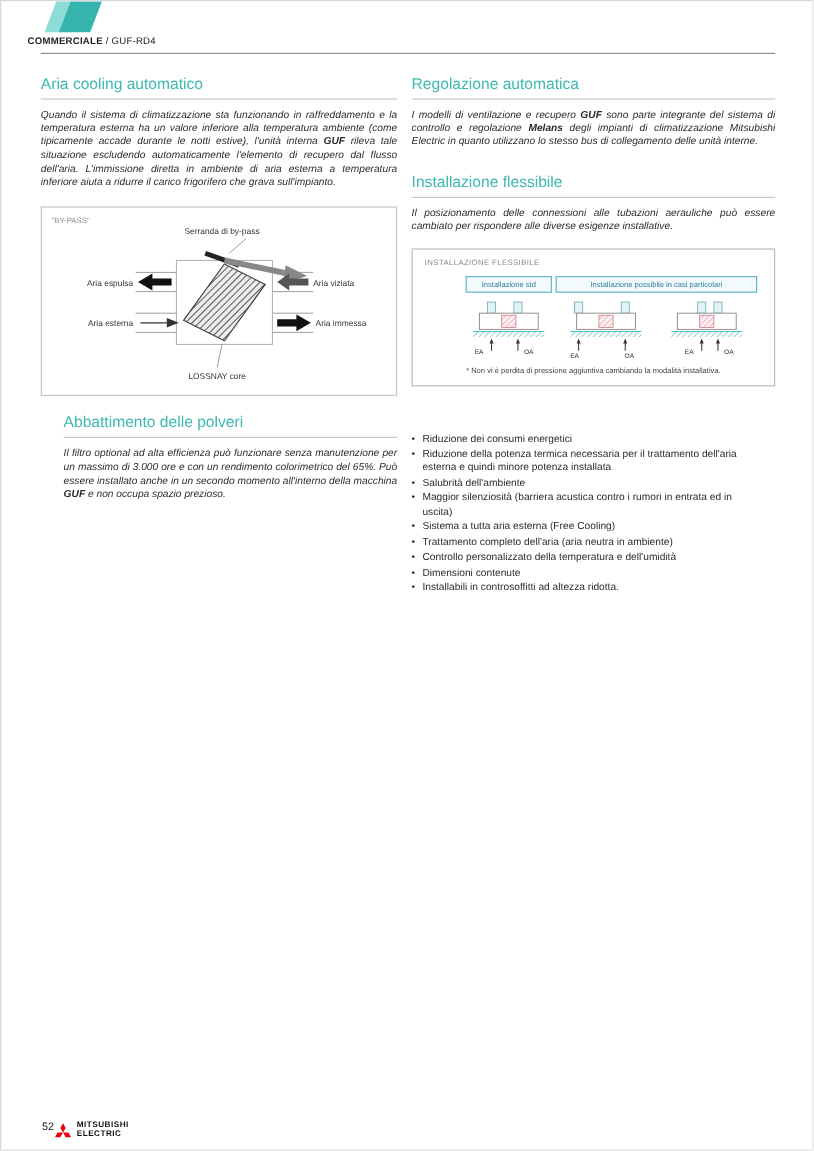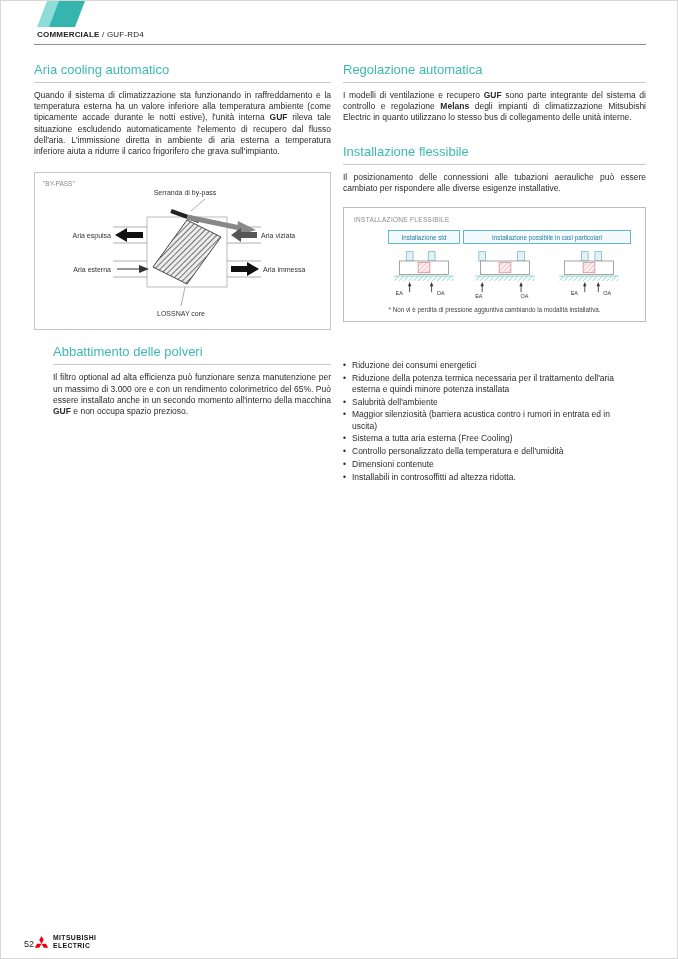--- a/index.html
+++ b/index.html
@@ -8,31 +8,31 @@
     position: relative;
     width: 678px; height: 959px;
     background: #ffffff;
     border: 1px solid #d8d8d8;
     font-family: "Liberation Sans", sans-serif;
     color: #2b2b2b;
     overflow: hidden;
   }
   
   .brand-mark { position:absolute; left:30px; top:0; }
-  .header-line { position:absolute; left:36px; top:29px; font-size:8px; letter-spacing:0.2px; color:#222; }
+  .header-line { position:absolute; left:22px; top:29px; font-size:8px; letter-spacing:0.2px; color:#222; }
   .header-line .cat { font-weight:700; }
   .header-rule { position:absolute; left:33px; top:43px; width:612px; height:1px; background:#8f8f8f; }
   
   .col-left  { position:absolute; left:33px;  top:61px; width:297px; }
   .col-right { position:absolute; left:342px; top:61px; width:303px; }
   .sec-title {
     color:#3eb8b2; font-size:13px; font-weight:400; margin:0;
     padding-bottom:5px; border-bottom:1px solid #c9c9c9;
   }
-  .body-text { font-size:8.5px; line-height:1.32; text-align:justify; margin:7px 0 0 0; }
+  .body-text { font-size:8.5px; line-height:1.32; text-align:justify; margin:7px 0 0 0;font-style:italic; }
   .section { margin:0; }
   .mt14 { margin-top:14px;margin-left:19px; }
   .mt20 { margin-top:20px; }
   .mt38 { margin-top:38px; }
   
   .bypass-box { margin-top:15px; border:1px solid #c5c5c5; background:#fff; }
   .bypass-box svg { display:block; }
   .dlabel { font-size:7px; fill:#333; font-family:"Liberation Sans",sans-serif; }
   .dcap   { font-size:6.5px; fill:#8a8a8a; font-family:"Liberation Sans",sans-serif; }
   
@@ -48,21 +48,21 @@
   .install-units { display:flex; margin:6px 14px 0 44px; }
   .u-slot1 { width:72px; display:flex; justify-content:center; margin-right:3px; }
   .u-slot2 { flex:1; display:flex; justify-content:space-around; }
   .install-footnote { font-size:6.3px; color:#444; text-align:center; margin-top:7px; }
   .ulabel { font-size:6.5px; fill:#333; font-family:"Liberation Sans",sans-serif; }
   
   .adv-list { margin:8px 16px 0 0; padding:0; list-style:none; font-size:8.5px; line-height:1.32; }
   .adv-list li { position:relative; padding-left:9px; margin-bottom:1.5px; }
   .adv-list li::before { content:"•"; position:absolute; left:0; top:0; }
   
-  .footer { position:absolute; left:23px; bottom:9px; display:flex; align-items:flex-end; }
+  .footer { position:absolute; left:34px; bottom:9px; display:flex; align-items:flex-start; }
   .page-num { font-size:9px; color:#222; }
   .mlogo { display:flex; align-items:center; gap:4px; }
   .mlogo-text { font-size:6.8px; font-weight:700; line-height:1.08; letter-spacing:0.4px; color:#111; }
 </style>
 </head>
 <body>
 
 <svg width="0" height="0" style="position:absolute">
   <defs>
     <pattern id="coreHatch" width="4" height="4" patternUnits="userSpaceOnUse" patternTransform="rotate(45)">
@@ -219,20 +219,21 @@
       </div>
     </div>
 
     <div class="section mt38">
       <ul class="adv-list">
         <li>Riduzione dei consumi energetici</li>
         <li>Riduzione della potenza termica necessaria per il trattamento dell'aria esterna e quindi minore potenza installata</li>
         <li>Salubrità dell'ambiente</li>
         <li>Maggior silenziosità (barriera acustica contro i rumori in entrata ed in uscita)</li>
         <li>Sistema a tutta aria esterna (Free Cooling)</li>
+        <li>Trattamento completo dell'aria (aria neutra in ambiente)</li>
         <li>Controllo personalizzato della temperatura e dell'umidità</li>
         <li>Dimensioni contenute</li>
         <li>Installabili in controsoffitti ad altezza ridotta.</li>
       </ul>
     </div>
 
   </div>
 
   <div class="footer">
     <span class="page-num">52</span>

